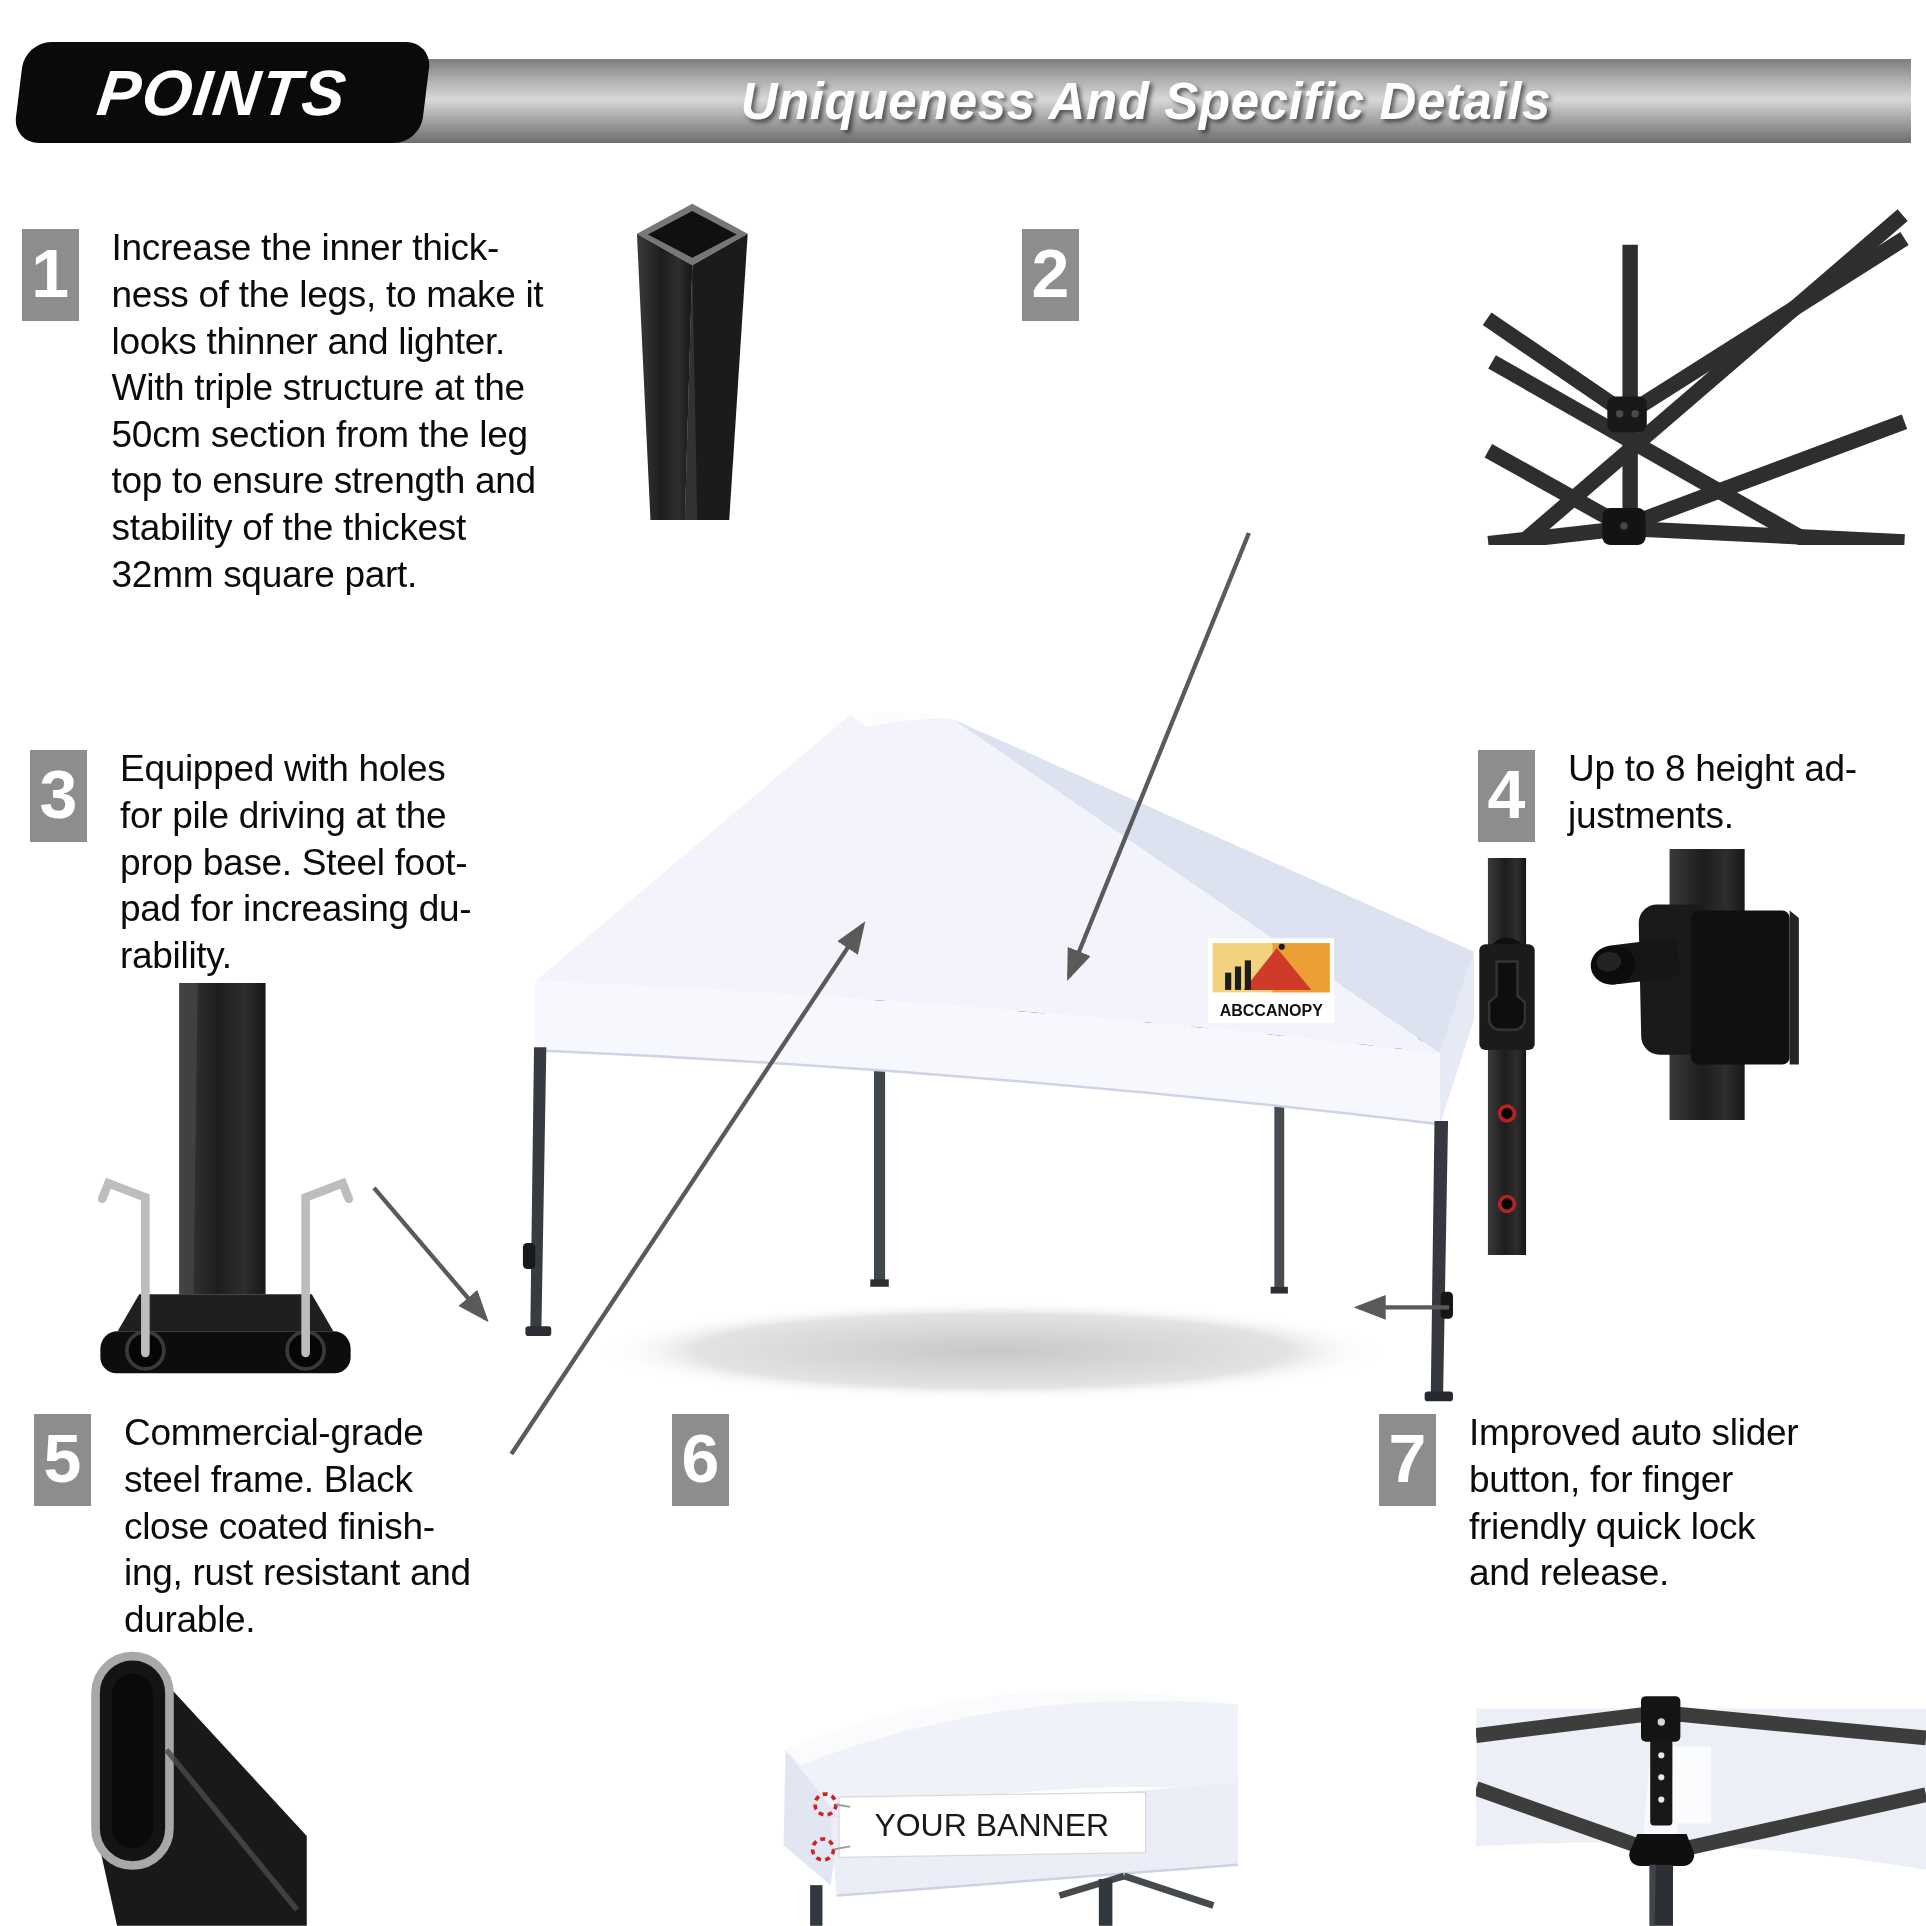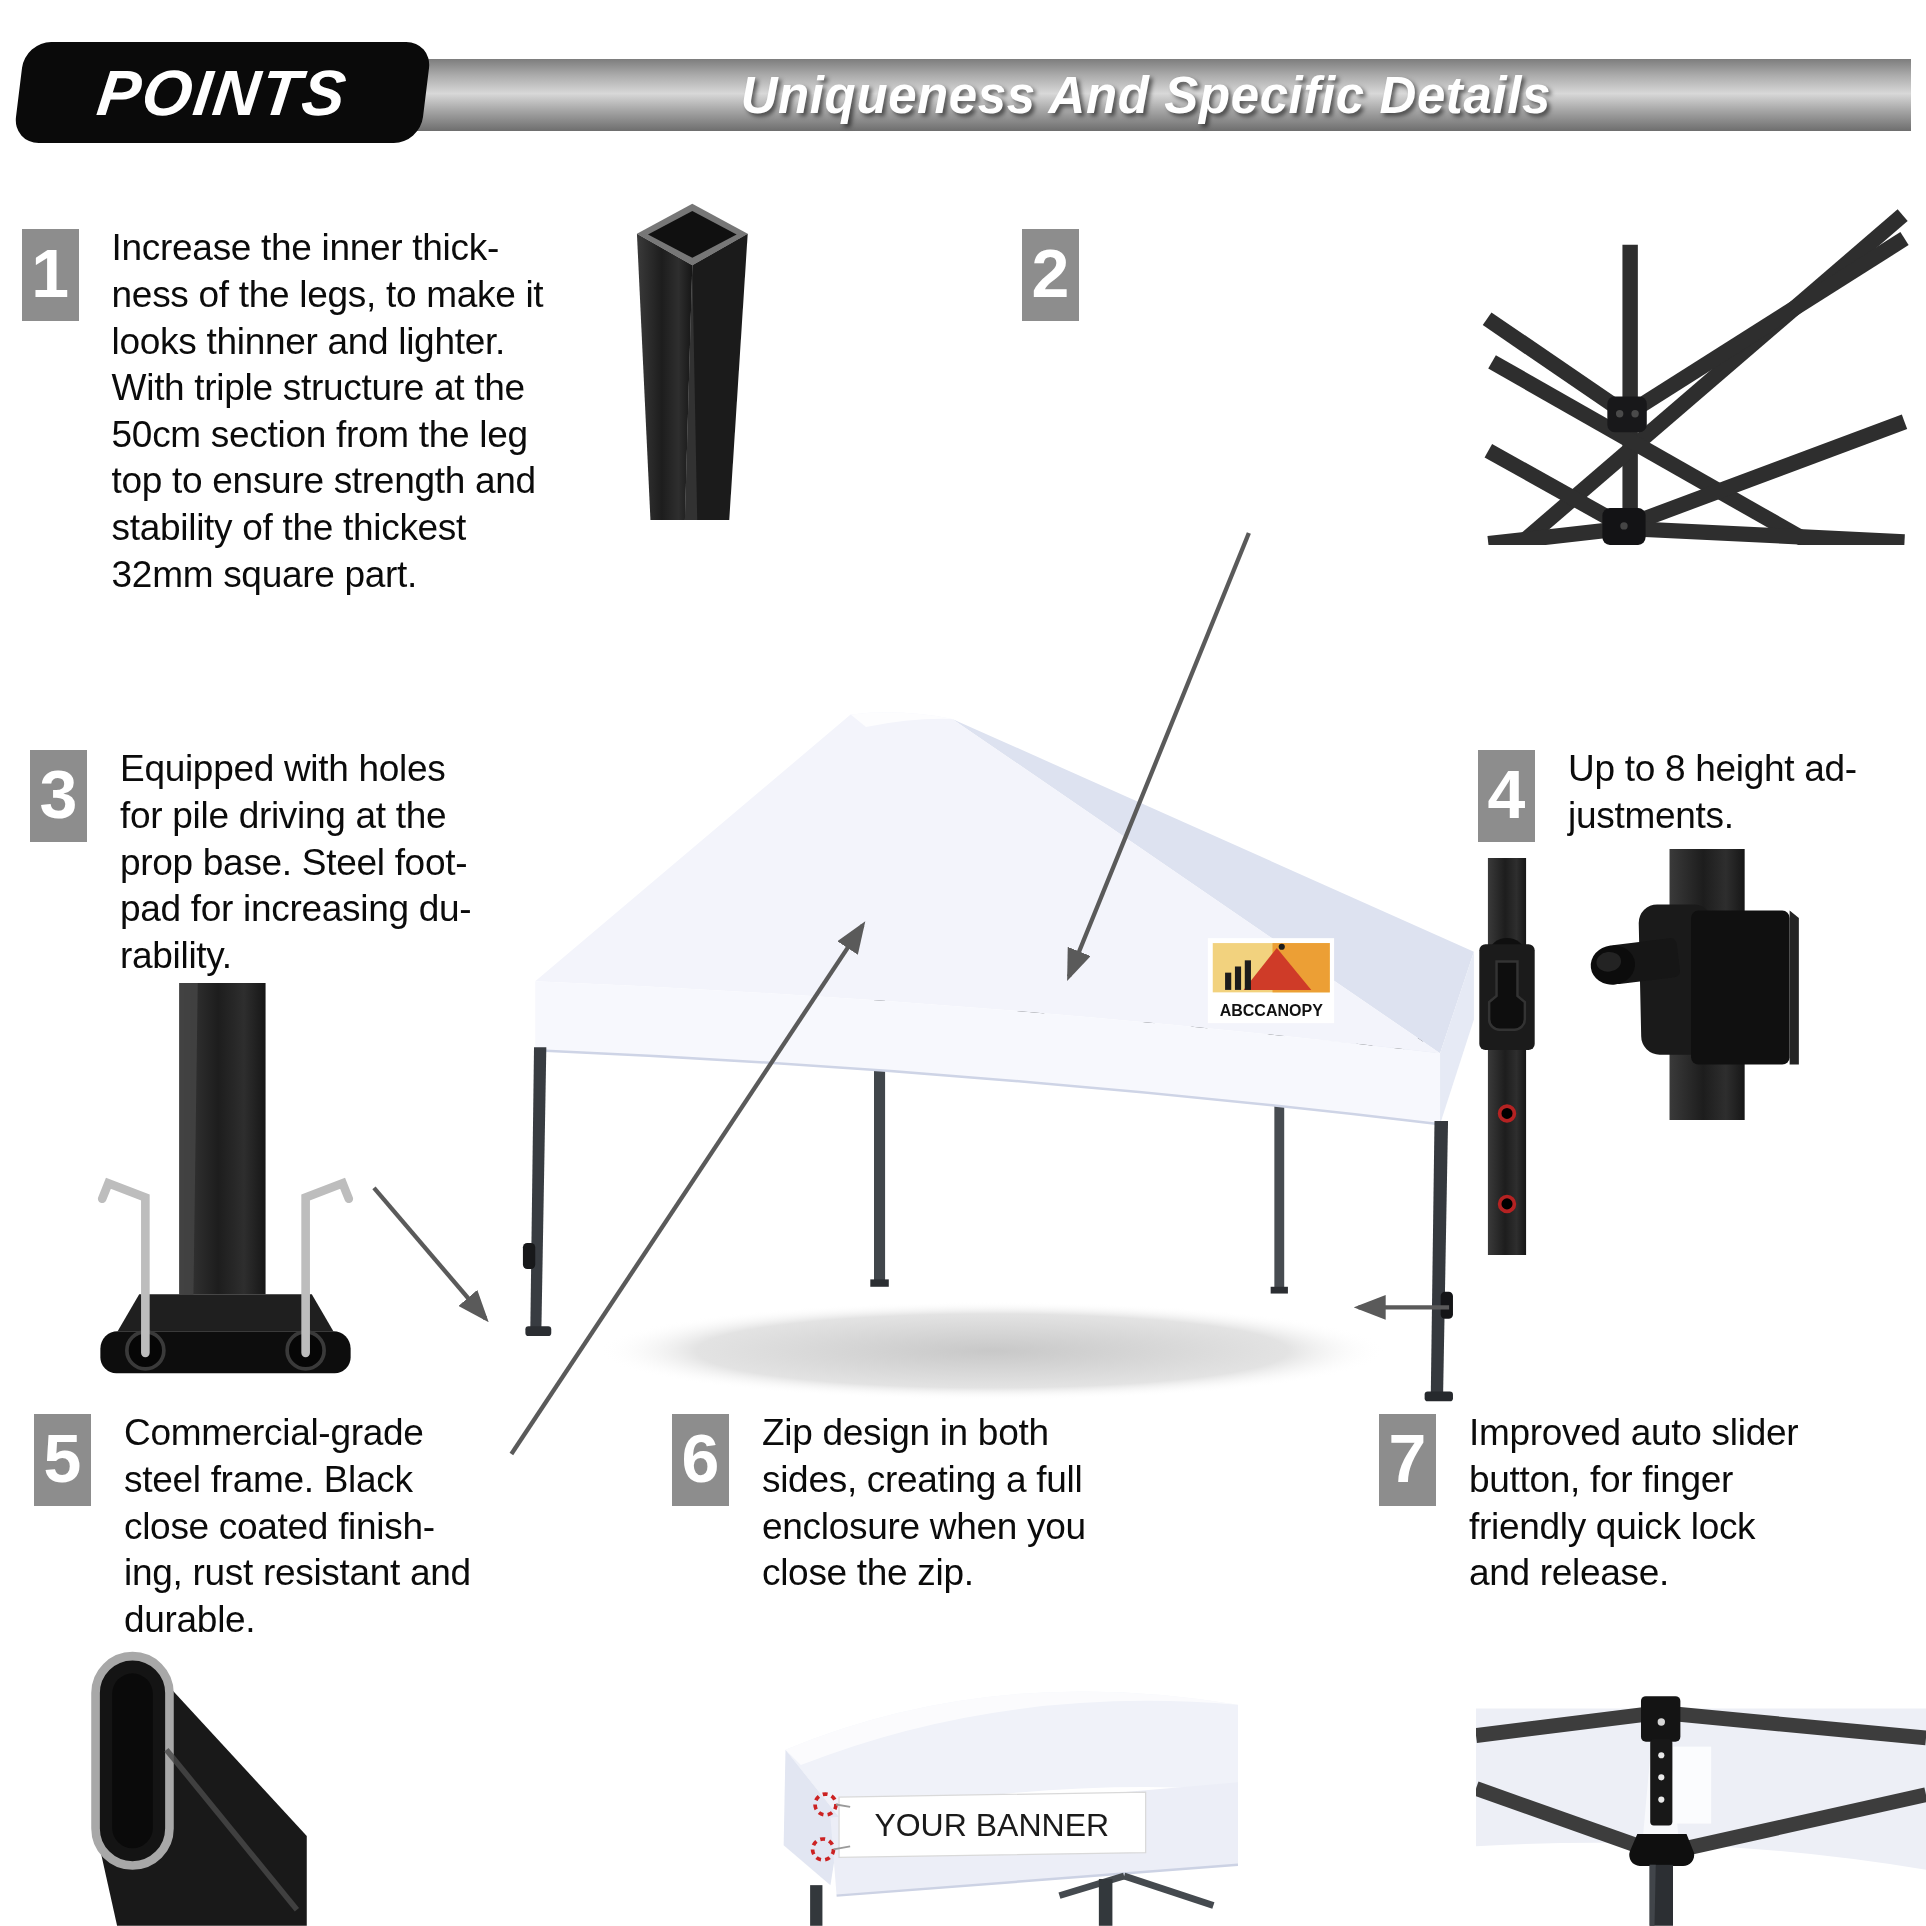--- a/index.html
+++ b/index.html
@@ -1,19 +1,19 @@
 <!DOCTYPE html>
 <html style="font-size:10px"><head>
 <meta charset="utf-8">
 <style>
   html,body{margin:0;padding:0;background:#ffffff;}
   #stage{position:relative;width:1926px;height:1926px;background:#ffffff;overflow:hidden;
          font-family:"Liberation Sans",sans-serif;}
   
-  .hdr-bar{position:absolute;left:381px;top:59px;right:15.4px;height:72px;
+  .hdr-bar{position:absolute;left:381px;top:59px;right:15.4px;height:84px;
     background:linear-gradient(180deg,#7d7d7d 0%,#aaaaaa 22%,#d8d8d8 48%,#a5a5a5 72%,#6e6e6e 100%);
     display:flex;align-items:center;justify-content:center;}
   .hdr-bar span{font-size:51px;font-weight:bold;font-style:italic;color:#ffffff;
     text-shadow:3.1px 3.1px 4.3px rgba(0,0,0,.55);letter-spacing:0.6px;}
   .hdr-points{position:absolute;left:18.5px;top:42px;width:407px;height:101px;
     background:#0a0a0a;border-radius:26px;transform:skewX(-7deg);
     display:flex;align-items:center;justify-content:center;z-index:3;}
   .hdr-points span{font-size:64px;font-weight:bold;font-style:italic;color:#ffffff;letter-spacing:1.8px;}
   
   .point-block{position:absolute;display:flex;gap:33px;align-items:flex-start;}
@@ -88,24 +88,20 @@
   <div class="point-block" style="left:34px;top:1414px">
     <div class="badge">5</div>
     <div class="ptext">Commercial-grade
 steel frame. Black
 close coated finish-
 ing, rust resistant and
 durable.</div>
   </div>
   <div class="point-block" style="left:672px;top:1414px">
     <div class="badge">6</div>
-    <div class="ptext">Zip design in both
-sides, creating a full
-enclosure when you
-close the zip.</div>
   </div>
   <div class="point-block" style="left:1379px;top:1414px">
     <div class="badge">7</div>
     <div class="ptext">Improved auto slider
 button, for finger
 friendly quick lock
 and release.</div>
   </div>
 
   <svg class="ill" style="left:632px;top:200px" width="120" height="320" viewBox="0 0 195 520">

